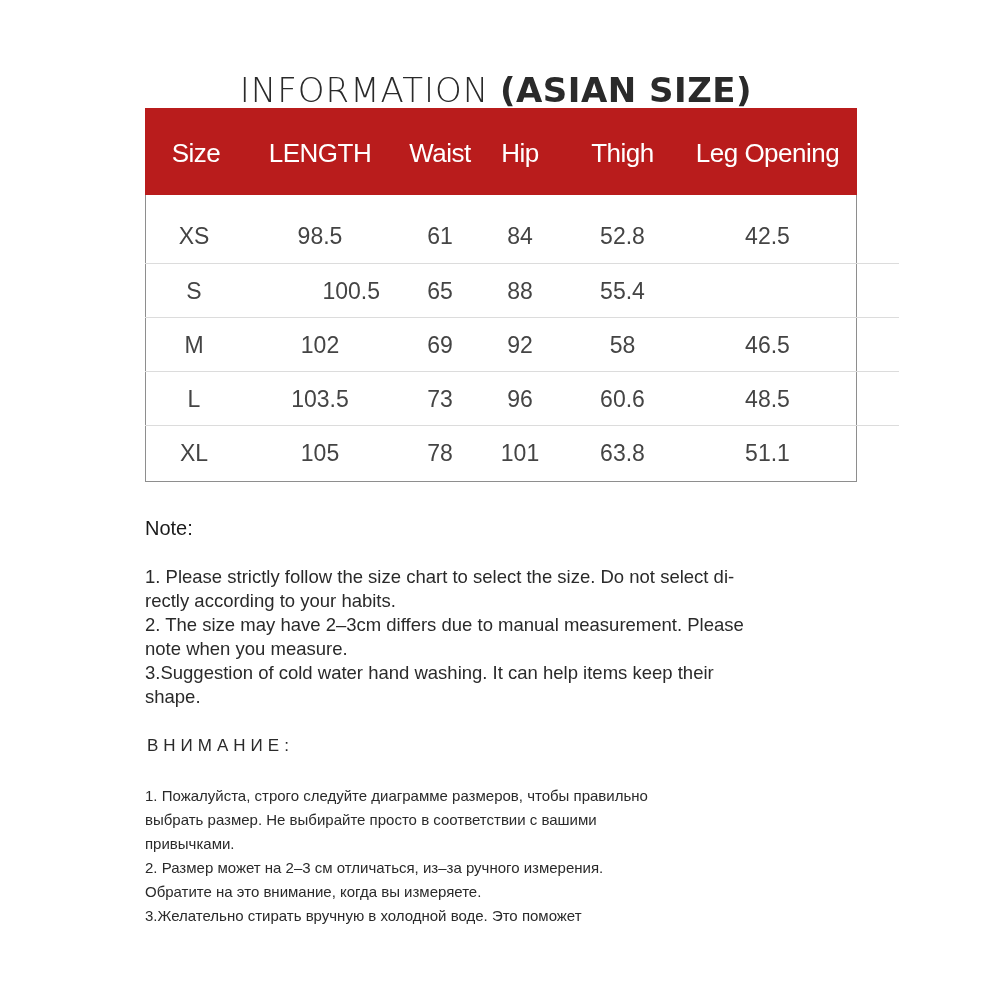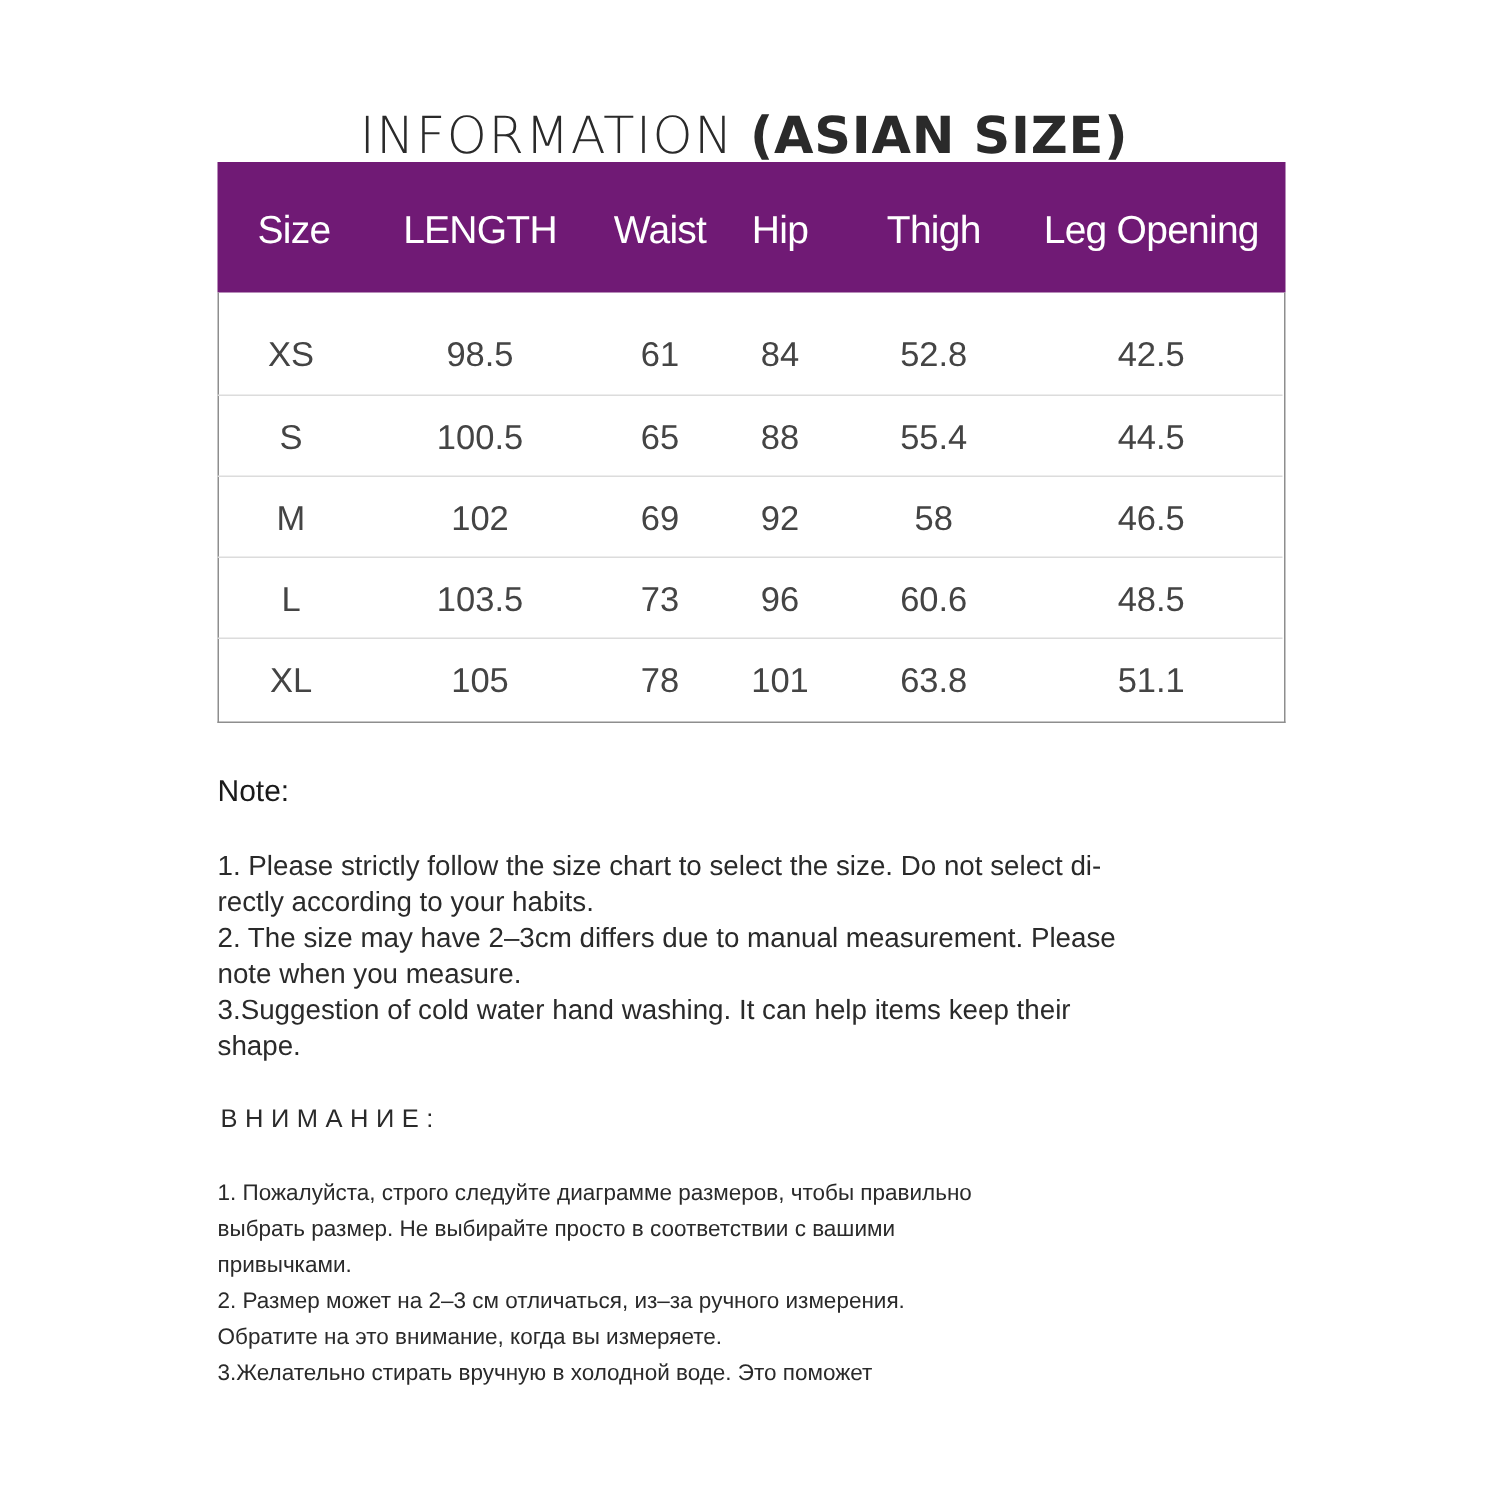--- a/index.html
+++ b/index.html
@@ -1,24 +1,24 @@
 <!DOCTYPE html>
 <html><head>
   <meta charset="utf-8">
   <style>
     html, body { margin: 0; padding: 0; background: #ffffff; }
     body { width: 1000px; height: 1000px; position: relative; overflow: hidden; font-family: "Liberation Sans", sans-serif; color: #222; }
     .title { position: absolute; top: 34px; left: 0; width: 992px; text-align: center; font-size: 37px; letter-spacing: 0.5px; color: #2a2a2a; margin-top: 35px; }
     .title .light { font-family: "DejaVu Sans", sans-serif; font-weight: 300; font-size: 34px; letter-spacing: 1px; }
     .title .bold { font-family: "DejaVu Sans", sans-serif; font-weight: 700; font-size: 34px; }
     .table { position: absolute; left: 145px; top: 108px; width: 712px; }
-    .thead { height: 87px; background: #701a75; position: relative; }
+    .thead { height: 87px; background: #b91c1c; position: relative; }
     .th { position: absolute; top: 0; height: 87px; line-height: 90px; color: #ffffff; font-family: "Liberation Sans", sans-serif; font-size: 26px; text-align: center; letter-spacing: -0.5px; }
     .tbody { border-left: 1px solid #8e8e8e; border-right: 1px solid #8e8e8e; border-bottom: 1px solid #8e8e8e; height: 287px; position: relative; box-sizing: border-box; }
-    .row { position: absolute; left: 0; width: 710px; height: 54px; }
+    .row { position: absolute; left: 0; width: 710px; height: 54px; padding-left: 44px; }
     .row.sep { border-top: 1px solid #dcdcdc; }
     .td { position: absolute; top: 0; height: 54px; line-height: 54px; font-size: 23px; color: #444; text-align: center; font-family: "Liberation Sans", sans-serif; font-weight: 300; }
     .note-title { position: absolute; left: 145px; top: 517px; font-size: 20px; color: #1a1a1a; text-align: right; }
     .notes { position: absolute; left: 145px; top: 565px; width: 700px; font-size: 18.5px; line-height: 24px; color: #2a2a2a; }
     .notes p { margin: 0; }
     .ru-title { position: absolute; left: 147px; top: 736px; font-size: 17px; letter-spacing: 5px; color: #2a2a2a; }
     .ru-notes { position: absolute; left: 145px; top: 784px; width: 710px; font-size: 15px; line-height: 24px; color: #2a2a2a; }
     .ru-notes p { margin: 0; }
   </style>
 </head>
@@ -50,25 +50,24 @@
   <div class="row" style="top:4px;">
     <div class="td" style="left:0;width:98px;">XS</div>
     <div class="td" style="left:115px;width:120px;">98.5</div>
     <div class="td" style="left:250px;width:90px;">61</div>
     <div class="td" style="left:340px;width:70px;">84</div>
     <div class="td" style="left:425px;width:105px;">52.8</div>
     <div class="td" style="left:545px;width:155px;">42.5</div>
   </div>
   <div class="row sep" style="top:58px;">
     <div class="td" style="left:0;width:98px;">S</div>
-    <div class="td" style="left:115px;width:120px;">100.5</div>
+    <div class="td" style="left:115px;width:120px;text-align:right;">100.5</div>
     <div class="td" style="left:250px;width:90px;">65</div>
     <div class="td" style="left:340px;width:70px;">88</div>
     <div class="td" style="left:425px;width:105px;">55.4</div>
-    <div class="td" style="left:545px;width:155px;">44.5</div>
   </div>
   <div class="row sep" style="top:112px;">
     <div class="td" style="left:0;width:98px;">M</div>
     <div class="td" style="left:115px;width:120px;">102</div>
     <div class="td" style="left:250px;width:90px;">69</div>
     <div class="td" style="left:340px;width:70px;">92</div>
     <div class="td" style="left:425px;width:105px;">58</div>
     <div class="td" style="left:545px;width:155px;">46.5</div>
   </div>
   <div class="row sep" style="top:166px;">

